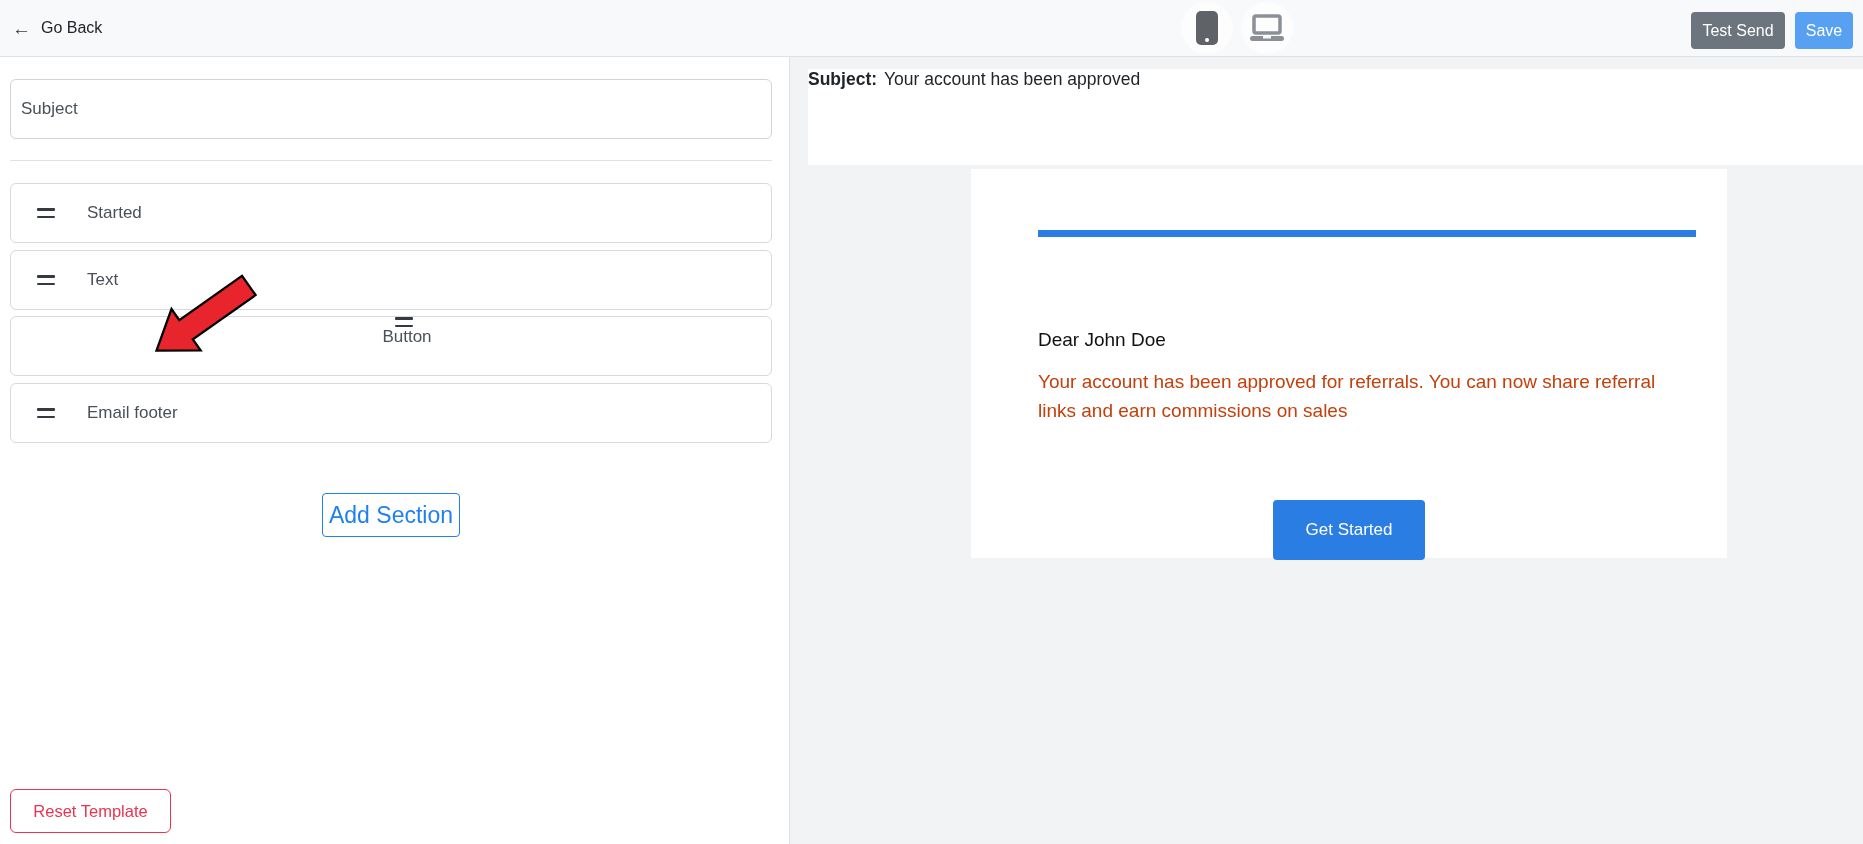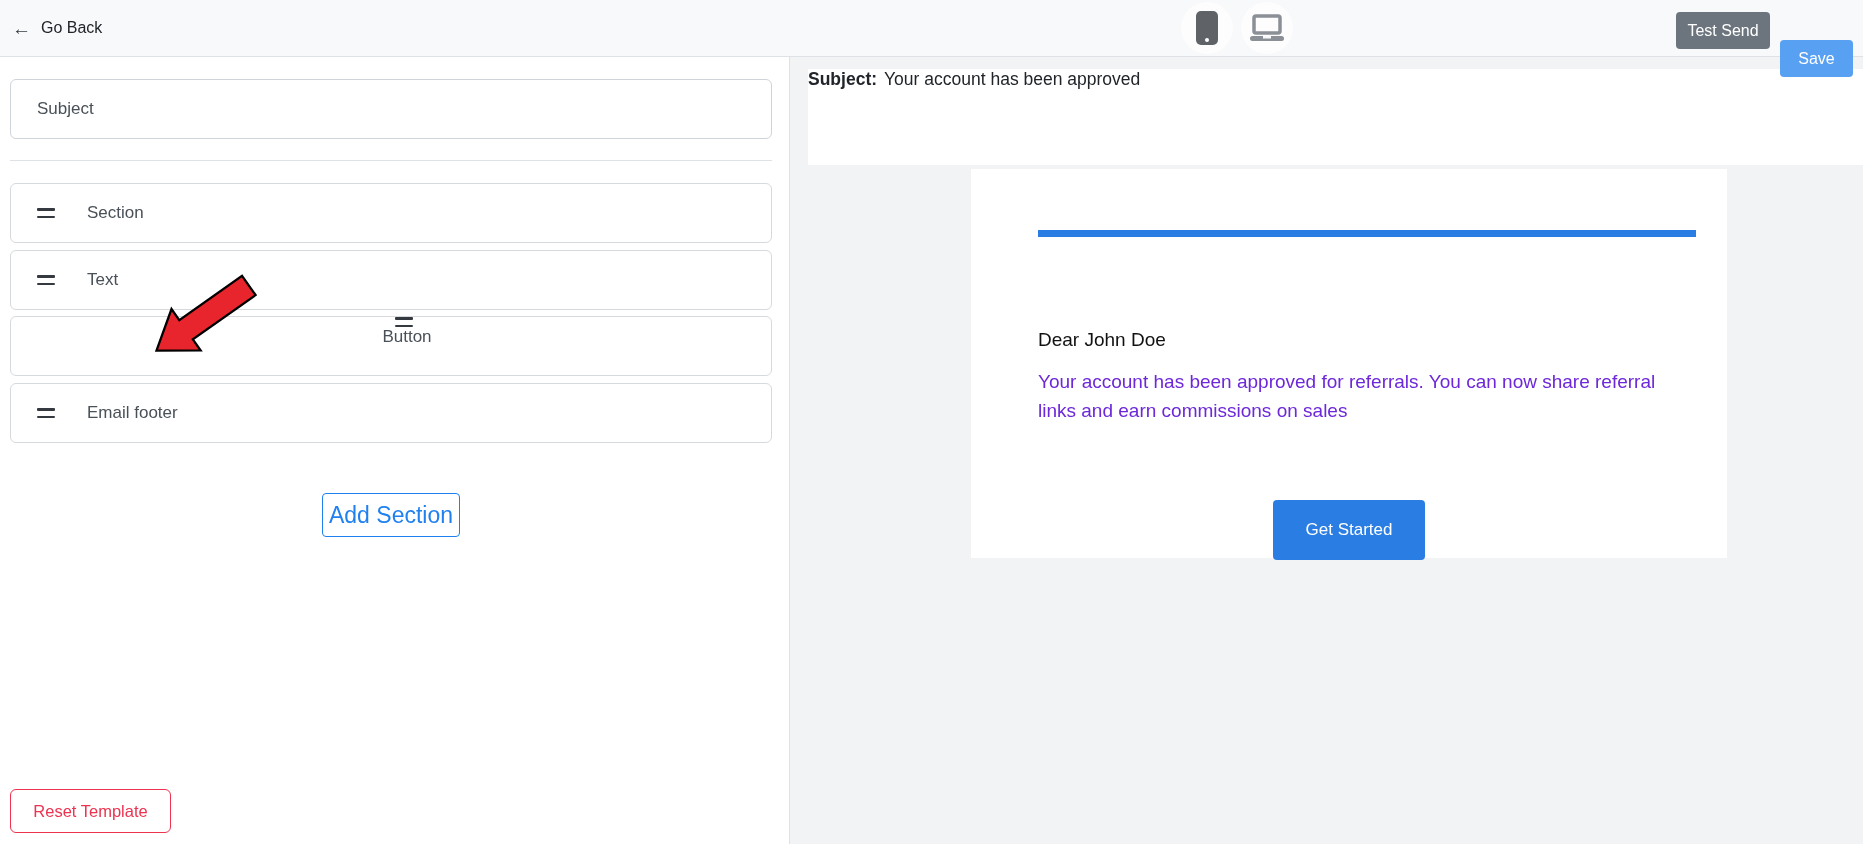--- a/index.html
+++ b/index.html
@@ -40,29 +40,29 @@
   .phone-shape::after{
     content:"";position:absolute;left:50%;bottom:3px;transform:translateX(-50%);
     width:4px;height:4px;border-radius:50%;background:#fff;
   }
   .topbar-actions{position:absolute;right:10px;top:12px;display:flex;gap:10px;}
   .btn{
     border:none;border-radius:4px;font-family:inherit;font-size:16px;cursor:pointer;
     display:inline-flex;align-items:center;justify-content:center;
   }
   .btn-testsend{width:94px;height:37px;background:var(--test-send-bg);color:#fff;}
-  .btn-save{width:73px;height:37px;background:var(--save-bg);color:#fff;margin-top:28px;}
+  .btn-save{width:58px;height:37px;background:var(--save-bg);color:#fff;}
   
   .left-panel{
     position:absolute;left:0;top:57px;width:790px;height:787px;background:#fff;
     border-right:1px solid var(--panel-border);
   }
   .subject-input{
     position:absolute;left:10px;top:22px;width:762px;height:60px;
-    border:1px solid #ced4da;border-radius:6px;padding:0 26px;
+    border:1px solid #ced4da;border-radius:6px;padding:0 10px;
     font-family:inherit;font-size:17px;color:#495057;background:#fff;outline:none;
   }
   .subject-input::placeholder{color:#495057;opacity:1;}
   .left-divider{position:absolute;left:10px;top:103px;width:762px;height:0;border-top:1px solid var(--panel-border);}
   .section-row{
     position:absolute;left:10px;width:762px;height:60px;background:#fff;
     border:1px solid #d6dadd;border-radius:6px;display:flex;align-items:center;cursor:grab;
   }
   .row-0{top:126px;} .row-1{top:193px;} .row-2{top:259px;flex-direction:column;} .row-3{top:326px;}
   .drag-handle{margin-left:26px;width:18px;display:flex;flex-direction:column;gap:5px;}
@@ -90,21 +90,21 @@
   .preview-subject-band .lbl{font-weight:bold;margin-right:7px;}
   .email-card{
     position:absolute;left:181px;top:112px;width:756px;height:389px;background:#fff;
   }
   .email-inner{padding:0 31px;margin-left:36px;}
   .email-header-line{
     margin-top:61px;height:7px;background:var(--preview-accent-blue);
   }
   .email-greeting{margin-top:92px;font-size:19px;color:#111;}
   .email-body{
-    margin-top:16px;max-width:660px;font-size:19px;line-height:29px;color:#6d28d9;
+    margin-top:16px;max-width:660px;font-size:19px;line-height:29px;color:#c2410c;
   }
   .btn-cta{
     position:absolute;left:50%;transform:translateX(-50%);top:331px;
     width:152px;height:60px;background:var(--preview-accent-blue);border:none;border-radius:4px;
     color:#fff;font-size:17px;font-family:inherit;cursor:pointer;
   }
 </style>
 </head>
 <body>
 
@@ -137,21 +137,21 @@
 
   <div class="left-panel">
     <input class="subject-input" type="text" placeholder="Subject" style="">
     <div class="left-divider"></div>
 
     <div class="section-row row-0">
       <span class="drag-handle">
           <i></i>
           <i></i>
         </span>
-      <span class="section-label">Section</span>
+      <span class="section-label">Started</span>
     </div>
     <div class="section-row row-1">
       <span class="drag-handle">
           <i></i>
           <i></i>
         </span>
       <span class="section-label">Text</span>
     </div>
     <div class="section-row row-2">
       <span class="drag-handle">

